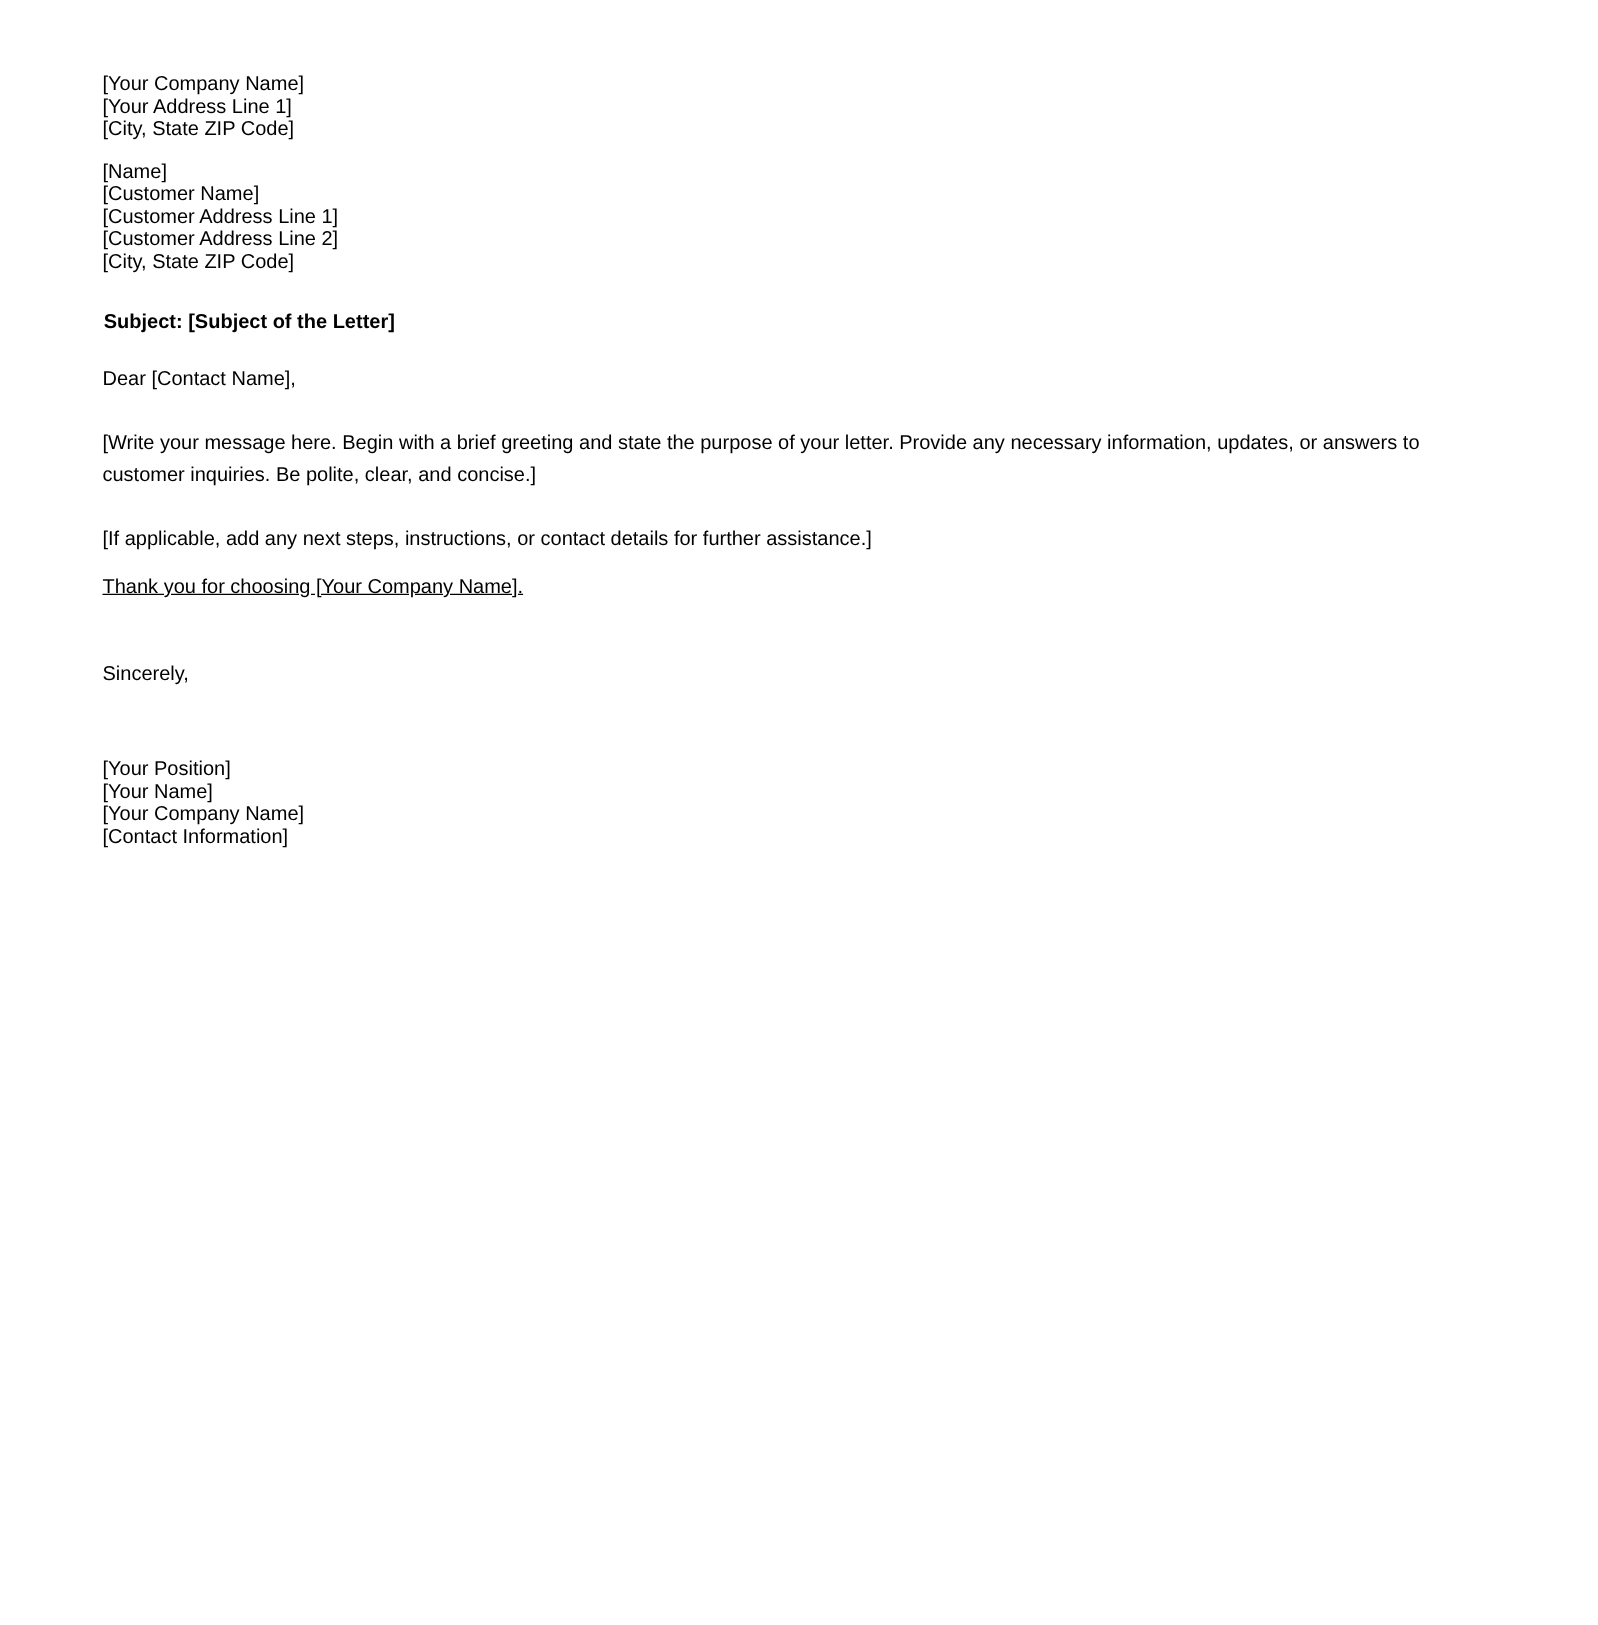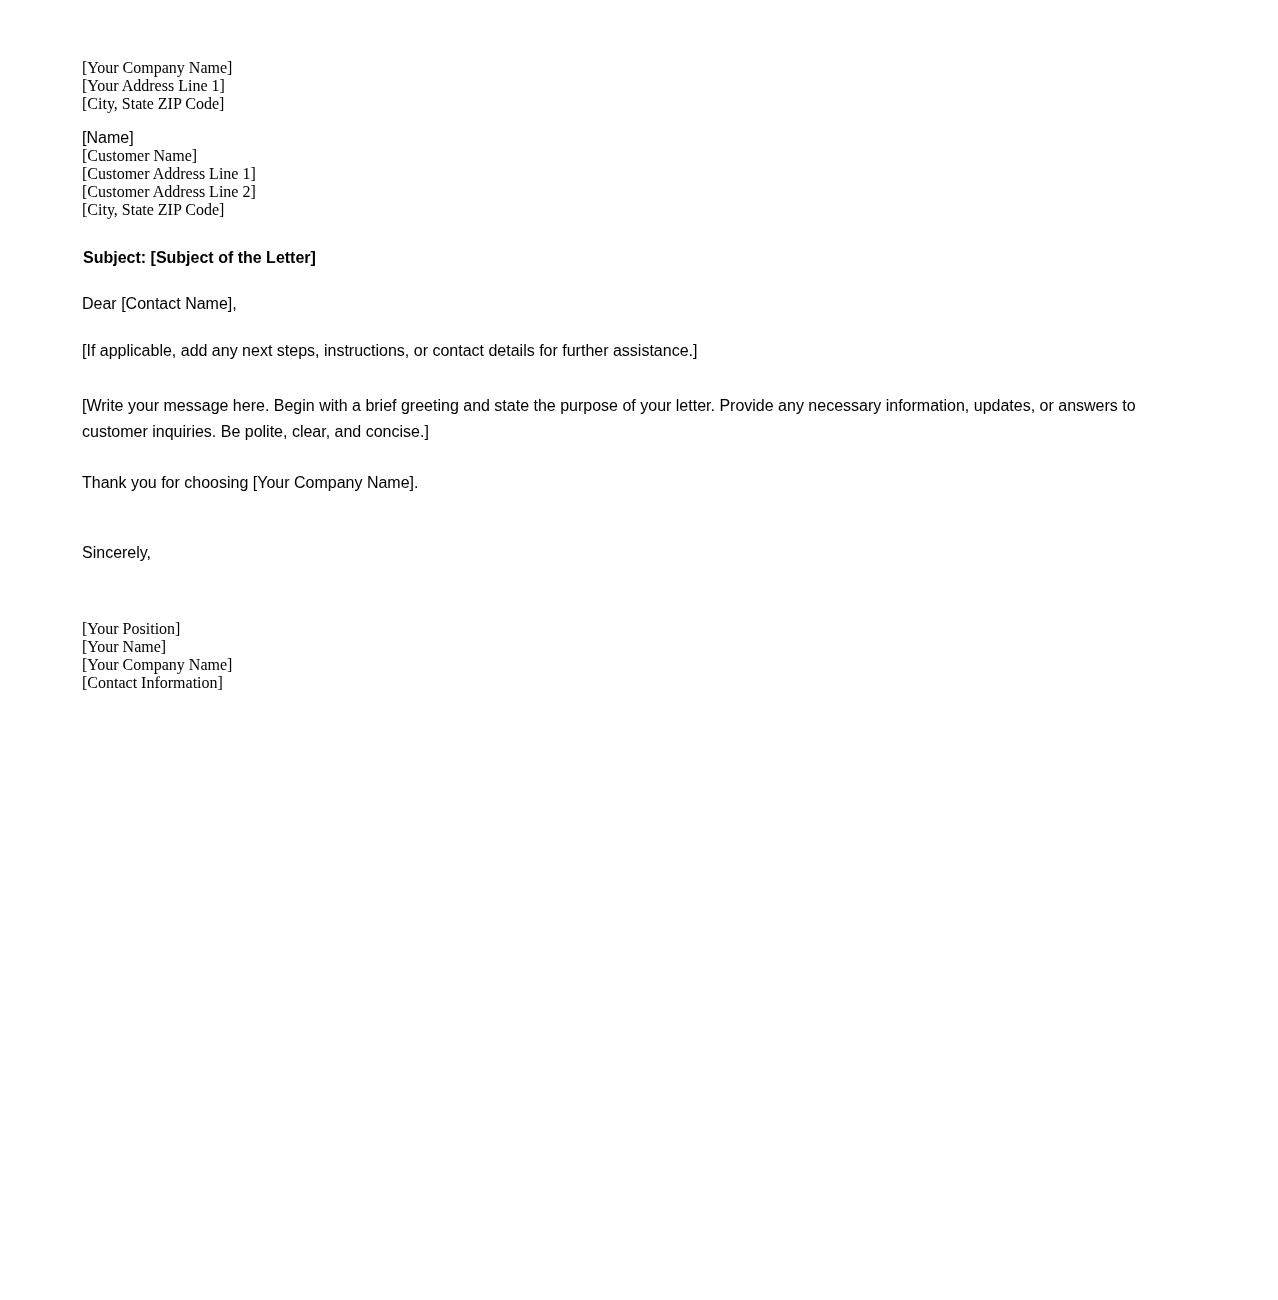--- a/index.html
+++ b/index.html
@@ -20,41 +20,40 @@
       left: 82px;
       top: 59px;
       width: 1100px;
     }
     .block {
       line-height: 18px;
     }
     .block .line {
       display: block;
       white-space: nowrap;
-      font-family: Liberation Serif, serif;
     }
     .sender { margin-top: 0; }
     .date { margin-top: 16px; }
     .recipient { margin-top: 0; }
     .subject {
       margin-top: 30px;
       font-weight: bold;
       line-height: 18px;
       margin-left: 1px;
     }
     .greeting {
       margin-top: 28px;
       line-height: 18px;
     }
     .para {
       line-height: 26px;
     }
     .body1 { margin-top: 29px; }
     .body2 { margin-top: 25px; }
-    .thanks { margin-top: 25px; }
+    .thanks { margin-top: 12px; text-decoration: underline; }
     .closing { margin-top: 44px; line-height: 26px; }
     .signature { margin-top: 54px; }
   </style>
 </head>
 <body>
 
 <div class="page">
 
   <div class="block sender">
     <span class="line">[Your Company Name]</span>
@@ -68,23 +67,23 @@
     <span class="line">[Customer Name]</span>
     <span class="line">[Customer Address Line 1]</span>
     <span class="line">[Customer Address Line 2]</span>
     <span class="line">[City, State ZIP Code]</span>
   </div>
 
   <div class="subject">Subject: [Subject of the Letter]</div>
 
   <div class="greeting">Dear [Contact Name],</div>
 
+  <div class="para body1">[Write your message here. Begin with a brief greeting and state the purpose of your letter. Provide any necessary information, updates, or answers to customer inquiries. Be polite, clear, and concise.]</div>
+
   <div class="para body2">[If applicable, add any next steps, instructions, or contact details for further assistance.]</div>
-
-  <div class="para body1">[Write your message here. Begin with a brief greeting and state the purpose of your letter. Provide any necessary information, updates, or answers to customer inquiries. Be polite, clear, and concise.]</div>
 
   <div class="para thanks">Thank you for choosing [Your Company Name].</div>
 
   <div class="closing">Sincerely,</div>
 
   <div class="block signature">
     <span class="line">[Your Position]</span>
     <span class="line">[Your Name]</span>
     <span class="line">[Your Company Name]</span>
     <span class="line">[Contact Information]</span>

